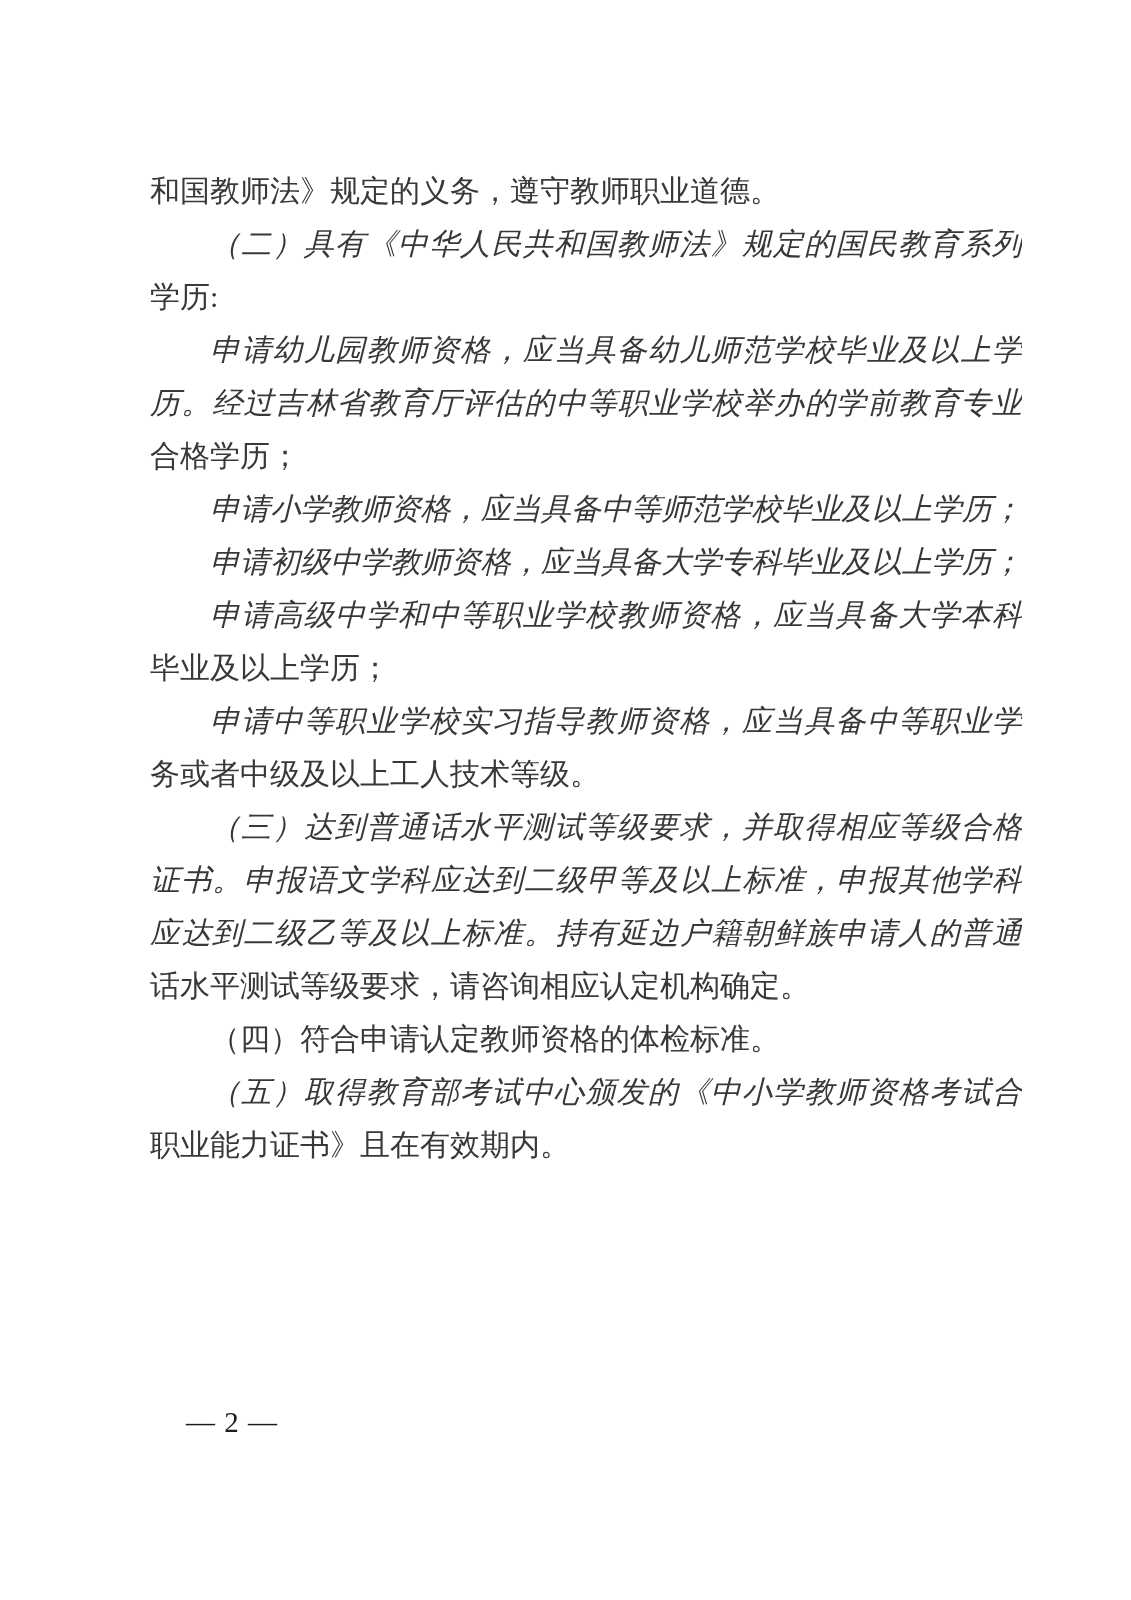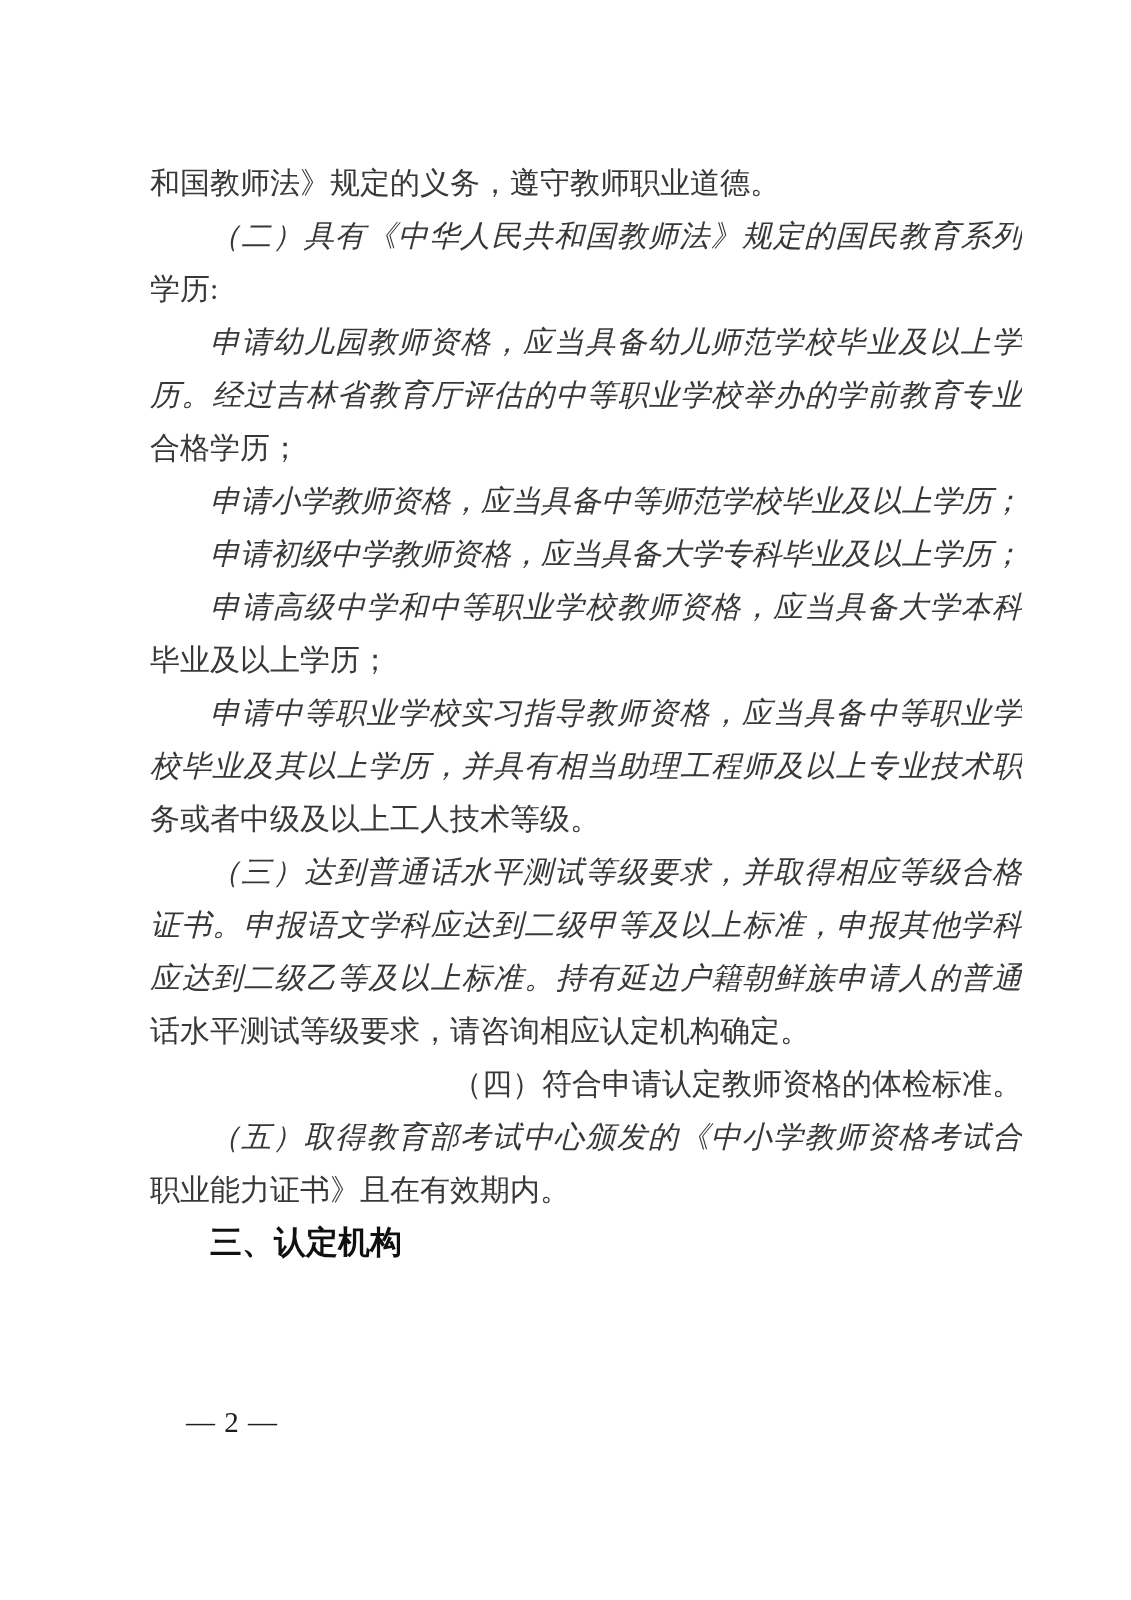--- a/index.html
+++ b/index.html
@@ -14,42 +14,41 @@
     overflow: hidden;
   }
   .page {
     position: absolute;
     inset: 0;
     background: #ffffff;
   }
   .body-text {
     position: absolute;
     left: 150px;
-    top: 156px;
+    top: 164px;
     width: 872px;
     font-family: "Liberation Serif", "DejaVu Serif", serif;
     font-size: 30px;
     line-height: 53px;
     color: #383838;
     font-weight: 400;
   }
   .line {
     height: 53px;
     white-space: nowrap;
   }
   .line.justify {
     white-space: normal;
     text-align: justify;
     text-align-last: justify;
     overflow: hidden;
     font-style: italic;
   }
   .line.indent {
     padding-left: 60px;
-    text-align: right;
   }
   .line.heading {
     font-family: "Liberation Sans", "DejaVu Sans", sans-serif;
     font-weight: bold;
     font-size: 32px;
     color: #101010;
     white-space: nowrap;
     text-align: left;
     text-align-last: left;
   }
@@ -73,25 +72,23 @@
       <div class="line indent justify">（二）具有《中华人民共和国教师法》规定的国民教育系列</div>
       <div class="line">学历:</div>
       <div class="line indent justify">申请幼儿园教师资格，应当具备幼儿师范学校毕业及以上学</div>
       <div class="line justify">历。经过吉林省教育厅评估的中等职业学校举办的学前教育专业</div>
       <div class="line">合格学历；</div>
       <div class="line indent justify">申请小学教师资格，应当具备中等师范学校毕业及以上学历；</div>
       <div class="line indent justify">申请初级中学教师资格，应当具备大学专科毕业及以上学历；</div>
       <div class="line indent justify">申请高级中学和中等职业学校教师资格，应当具备大学本科</div>
       <div class="line">毕业及以上学历；</div>
       <div class="line indent justify">申请中等职业学校实习指导教师资格，应当具备中等职业学</div>
-      <div class="line justify">校毕业及其以上学历，并具有相当助理工程师及以上专业技术职</div>
       <div class="line">务或者中级及以上工人技术等级。</div>
       <div class="line indent justify">（三）达到普通话水平测试等级要求，并取得相应等级合格</div>
       <div class="line justify">证书。申报语文学科应达到二级甲等及以上标准，申报其他学科</div>
       <div class="line justify">应达到二级乙等及以上标准。持有延边户籍朝鲜族申请人的普通</div>
       <div class="line">话水平测试等级要求，请咨询相应认定机构确定。</div>
       <div class="line indent">（四）符合申请认定教师资格的体检标准。</div>
       <div class="line indent justify">（五）取得教育部考试中心颁发的《中小学教师资格考试合</div>
       <div class="line">职业能力证书》且在有效期内。</div>
-      <div class="line indent heading">三、认定机构</div>
     </div>
   <div class="page-number">— 2 —</div>
 </div>
 
 </body></html>

